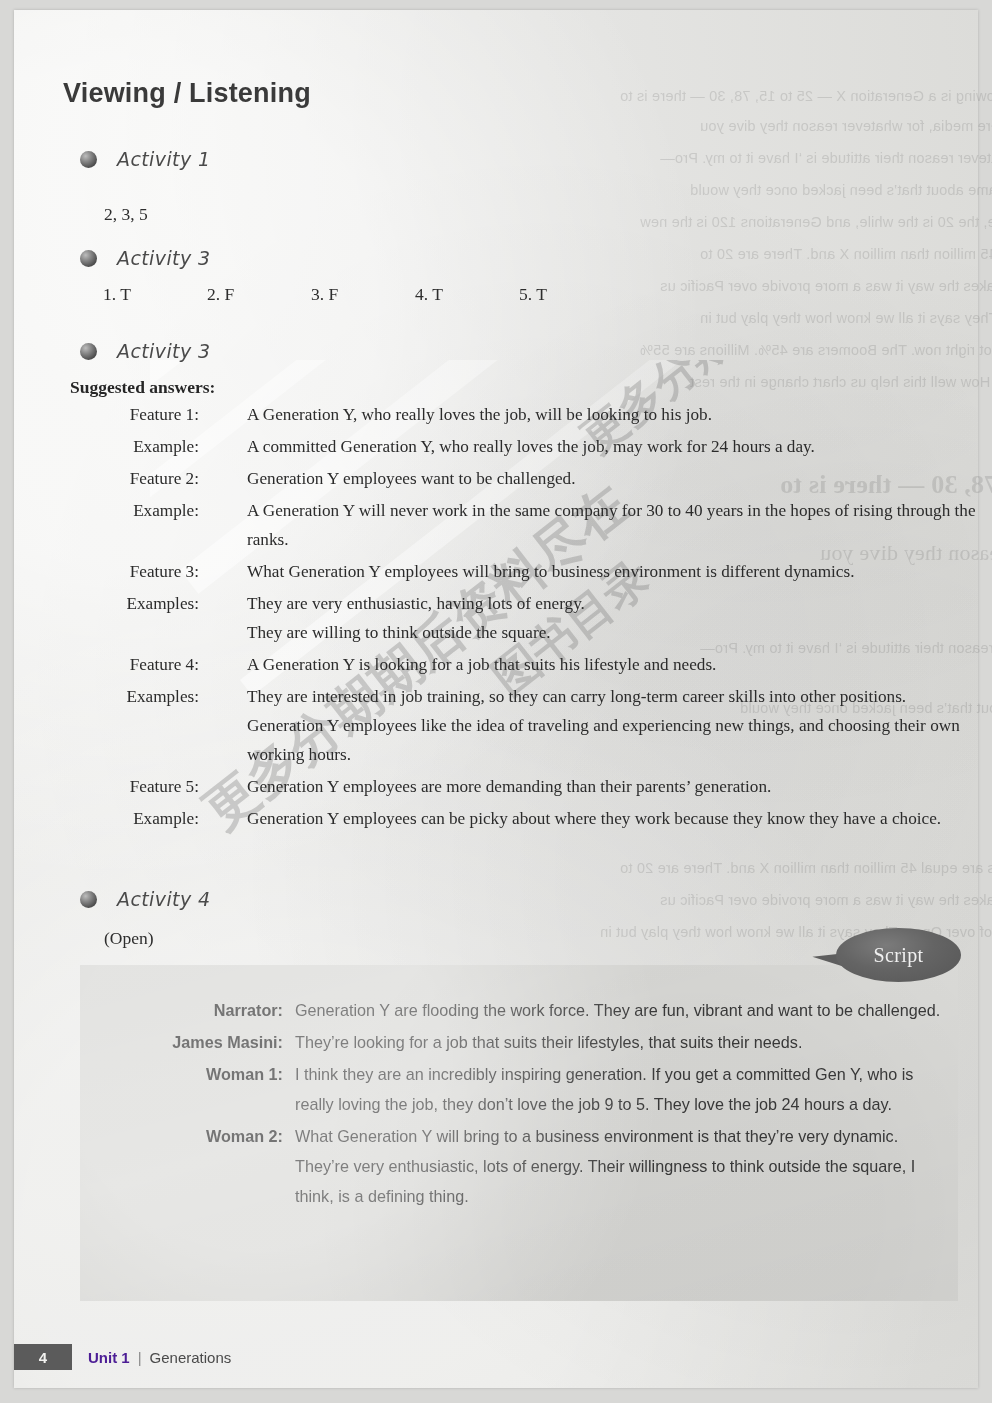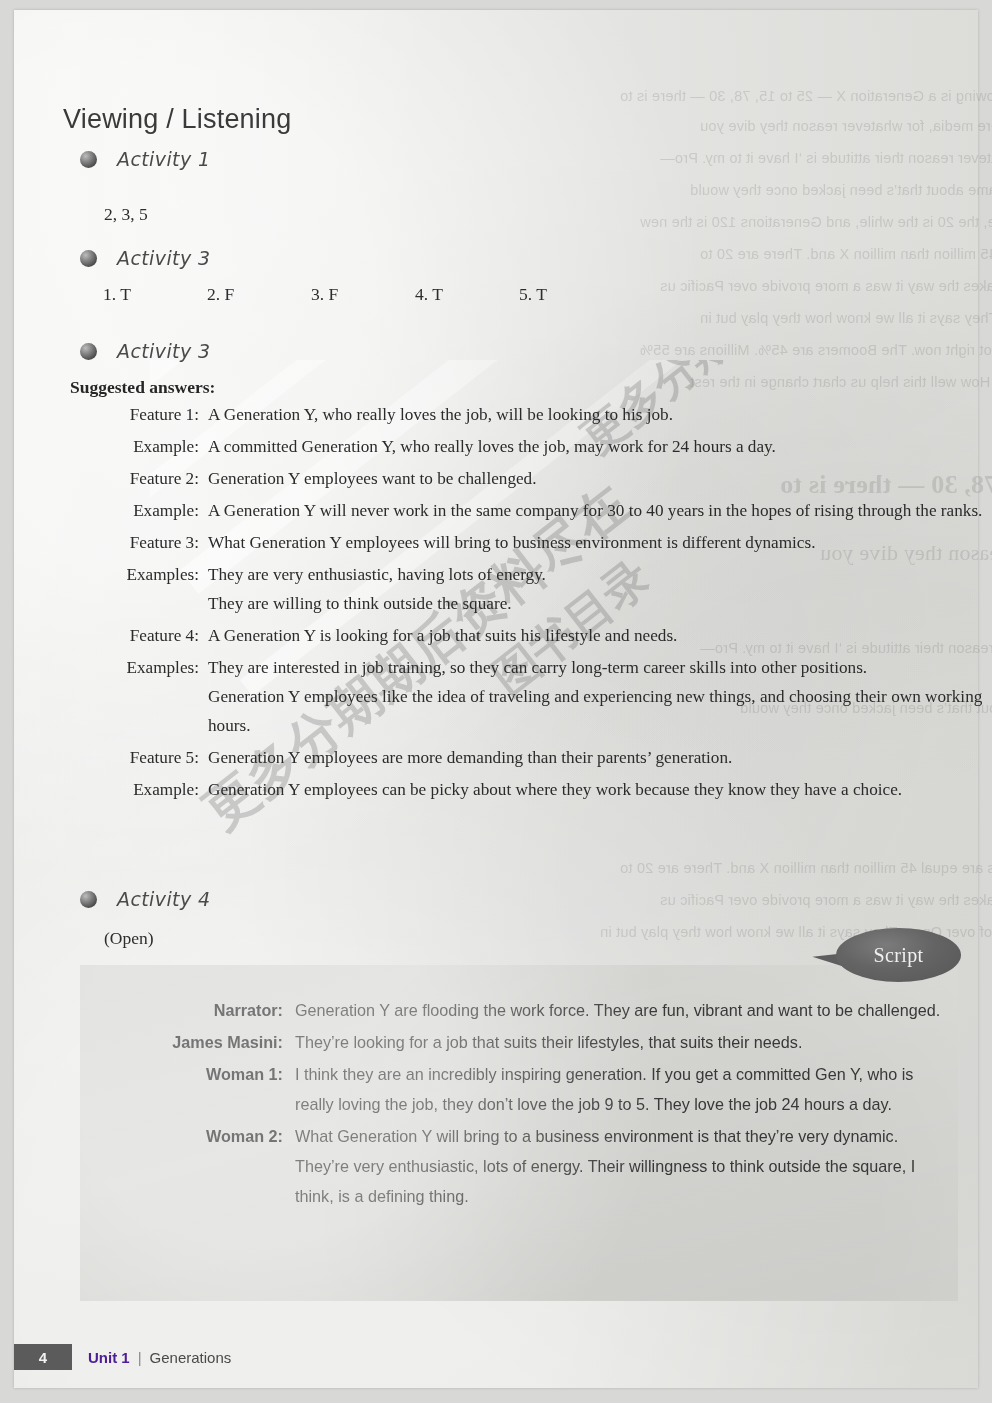--- a/index.html
+++ b/index.html
@@ -77,25 +77,24 @@
   
   #content {
     position: absolute;
     inset: 0;
   }
   #title {
     position: absolute;
     left: 63px;
     top: 78px;
     font-family: "Liberation Sans", sans-serif;
-    font-weight: normal;
+    font-weight: bold;
     font-size: 27px;
     color: #3a3a3a;
     letter-spacing: 0.2px;
-    margin-top: 26px;
   }
   .activity {
     position: absolute;
     display: flex;
     align-items: center;
     gap: 20px;
   }
   .bullet {
     width: 17px; height: 17px;
     border-radius: 50%;
@@ -141,20 +140,21 @@
     top: 400px;
     width: 880px;
   }
   .ans-row {
     display: flex;
     font-family: "Liberation Serif", serif;
     font-size: 17.2px;
     color: #2b2b2b;
     line-height: 29px;
     margin-bottom: 3px;
+    gap: 39px;
   }
   .ans-key {
     flex: none;
     width: 96px;
     text-align: right;
     padding-right: 9px;
     white-space: nowrap;
   }
   .ans-val { flex: 1; }
   .ans-val .cont { display: block; }

